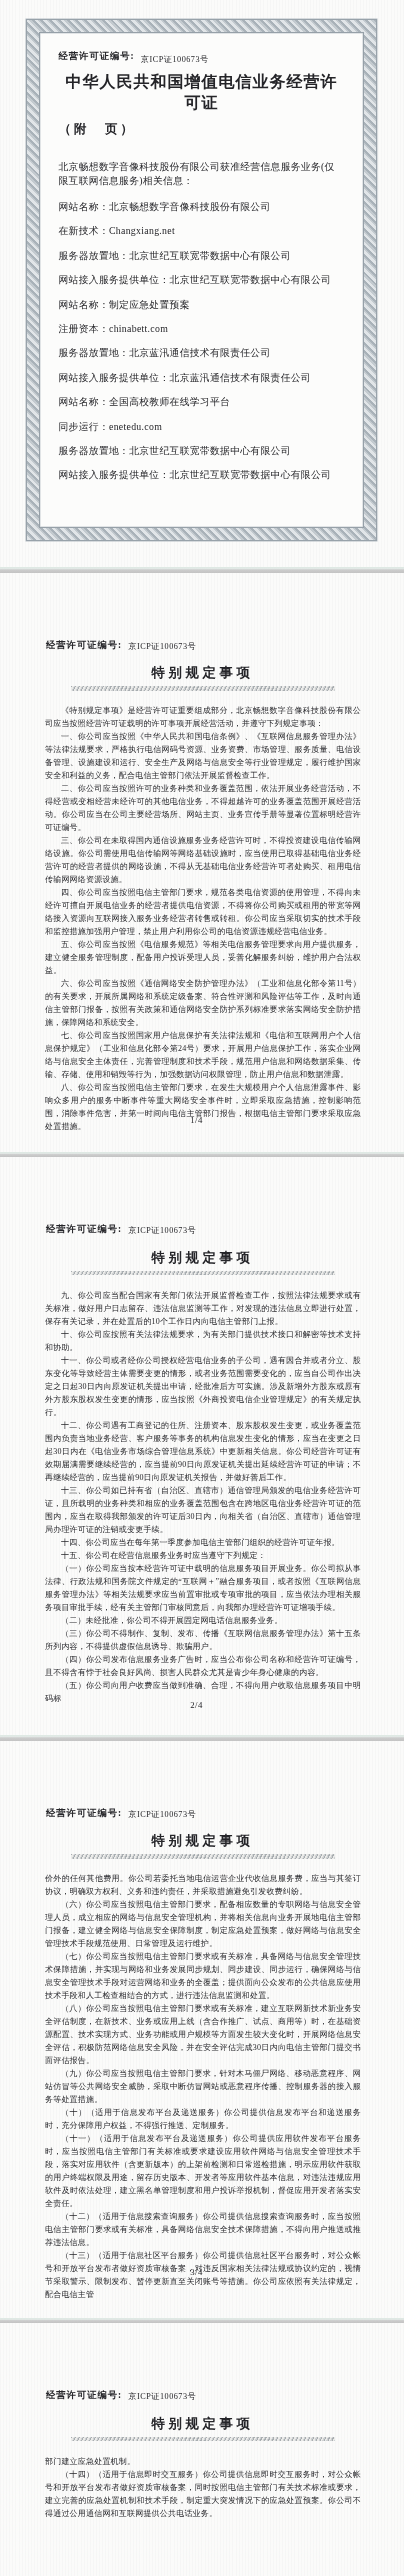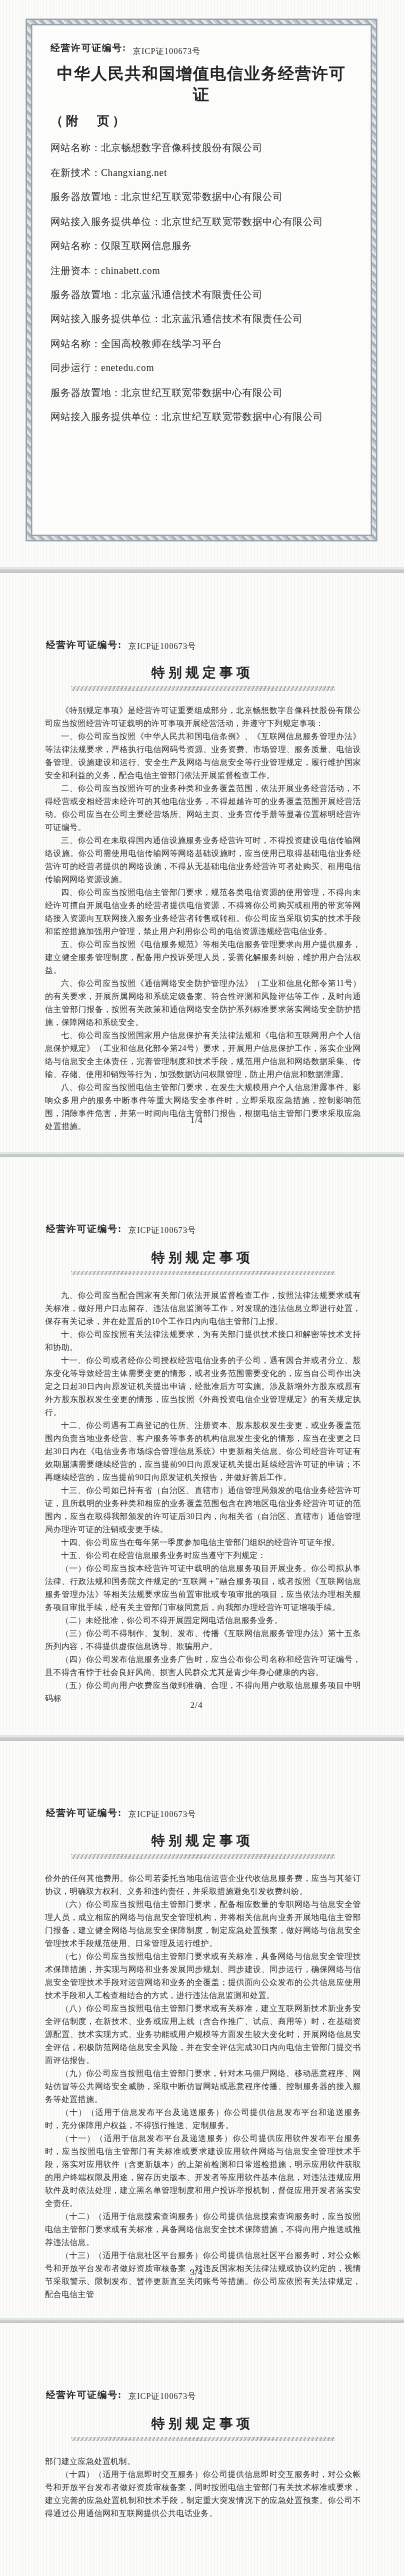--- a/index.html
+++ b/index.html
@@ -28,21 +28,21 @@
     border-top:0.5px solid #dfe9e4;
   }
   
   .cert-frame{
     position:absolute;
     left:26px; right:28px; top:18.5px; bottom:26px;
     background:
       repeating-linear-gradient(45deg, #a9b2b9 0 2.1px, #e1e5e8 2.1px 4.6px, #c3cacf 4.6px 6.2px),
       #b8c0c6;
     box-shadow:0 0 0 0.5px #b4bcc2, inset 0 0 0 1px #98a2aa;
-    padding:5px;
+    padding:13px;
   }
   .cert-inner{
     background:#fcfcfb;
     height:100%;
     border:1px solid #96a0a8;
     box-shadow:inset 0 0 0 0.5px #c6ccd1;
     padding:17.5px 18.5px;
     box-sizing:border-box;
   }
   .cert-license-line{white-space:nowrap;}
@@ -129,26 +129,27 @@
 
   <section class="page" style="height:567px">
     <div class="cert-frame">
       <div class="cert-inner">
         <div class="cert-license-line">
           <span class="cert-license-label">经营许可证编号:</span>
           <span class="cert-license-number">京ICP证100673号</span>
         </div>
         <h1 class="cert-title">中华人民共和国增值电信业务经营许可证</h1>
         <div class="cert-subtitle">（附　页）</div>
+        <p class="cert-intro">北京畅想数字音像科技股份有限公司获准经营信息服务业务(仅限互联网信息服务)相关信息：</p>
         <div>
             <p class="entry">网站名称：北京畅想数字音像科技股份有限公司</p>
             <p class="entry">在新技术：Changxiang.net</p>
             <p class="entry">服务器放置地：北京世纪互联宽带数据中心有限公司</p>
             <p class="entry">网站接入服务提供单位：北京世纪互联宽带数据中心有限公司</p>
-            <p class="entry">网站名称：仅限互联网信息服务</p>
+            <p class="entry">网站名称：制定应急处置预案</p>
             <p class="entry">注册资本：chinabett.com</p>
             <p class="entry">服务器放置地：北京蓝汛通信技术有限责任公司</p>
             <p class="entry">网站接入服务提供单位：北京蓝汛通信技术有限责任公司</p>
             <p class="entry">网站名称：全国高校教师在线学习平台</p>
             <p class="entry">同步运行：enetedu.com</p>
             <p class="entry">服务器放置地：北京世纪互联宽带数据中心有限公司</p>
             <p class="entry">网站接入服务提供单位：北京世纪互联宽带数据中心有限公司</p>
           </div>
       </div>
     </div>

